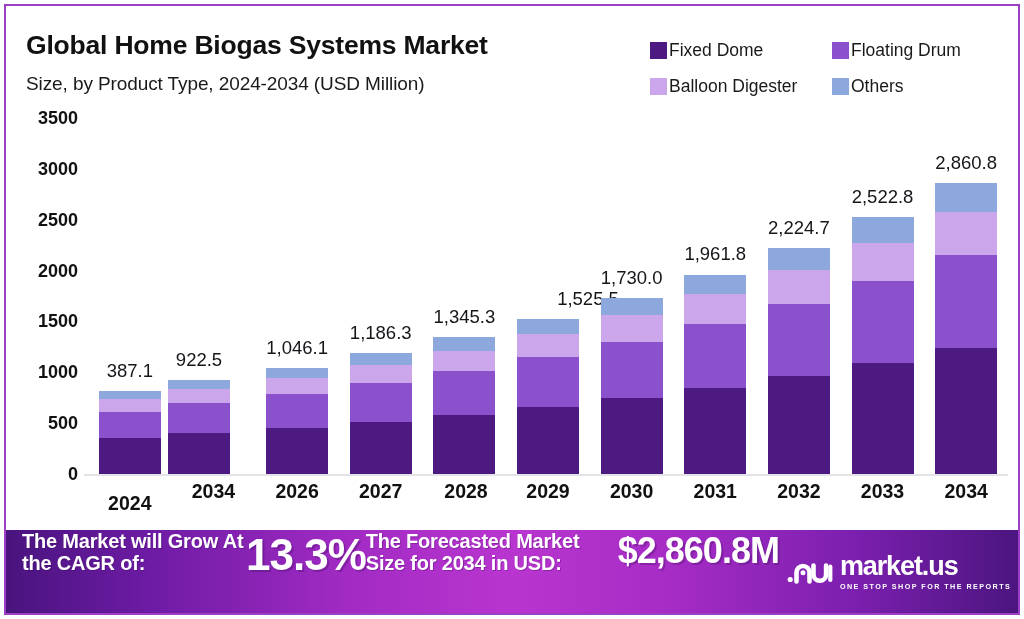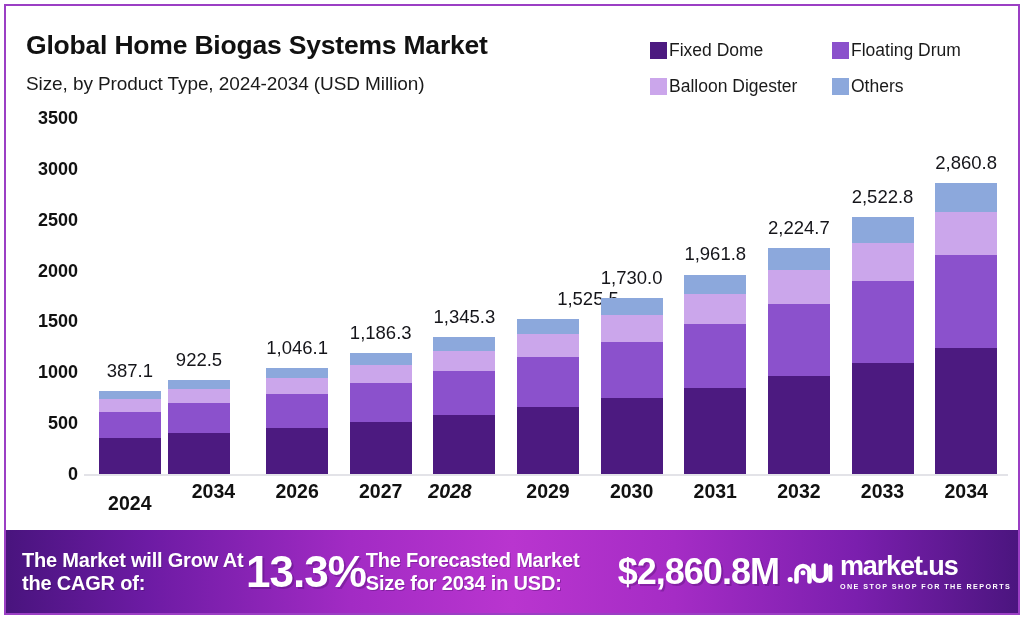--- a/index.html
+++ b/index.html
@@ -90,21 +90,21 @@
     font-size: 19.5px; font-weight: bold; color: #111111;
   }
 
   
   .footer {
     position: absolute; left: 0; bottom: 0;
     width: 1012px; height: 83px;
     background: linear-gradient(to right,
       #49147e 0%, #6d1ba4 14%, #a22bc4 34%, #b935cf 50%,
       #a52cc5 66%, #7b1fae 84%, #4b157f 100%);
-    display: flex; align-items: center;
+    display: flex; 
     overflow: hidden;
   }
   .f-text {
     color: #ffffff; font-weight: bold;
     line-height: 1.12; letter-spacing: -0.2px;
     text-shadow: 1px 1px 0 rgba(60,10,90,.35);
   }
   .f-cagr-label { margin-left: 16px; font-size: 20px; width: 222px; }
   .f-cagr-value {
     font-size: 44px; color: #ffffff; font-weight: bold;
@@ -270,21 +270,21 @@
               <div class="seg" title="Floating Drum" style="height: 93.1194px; background: rgb(139, 81, 204);"></div>
               <div class="seg" title="Fixed Dome" style="height: 125.973px; background: rgb(76, 26, 128);"></div>
             </div>
           </div>
         </div>
       <div class="x-labels" id="x-labels">
           <div class="x-label" style="left: 10.8182px; margin-top: 12px;">2024</div>
           <div class="x-label" style="left: 94.4545px;">2034</div>
           <div class="x-label" style="left: 178.091px;">2026</div>
           <div class="x-label" style="left: 261.727px;">2027</div>
-          <div class="x-label" style="left: 331px; font-style: italic;">2028</div>
+          <div class="x-label" style="left: 347px;">2028</div>
           <div class="x-label" style="left: 429px;">2029</div>
           <div class="x-label" style="left: 512.636px;">2030</div>
           <div class="x-label" style="left: 596.273px;">2031</div>
           <div class="x-label" style="left: 679.909px;">2032</div>
           <div class="x-label" style="left: 763.545px;">2033</div>
           <div class="x-label" style="left: 847.182px;">2034</div>
         </div>
     </div>
 
     <div class="footer">

